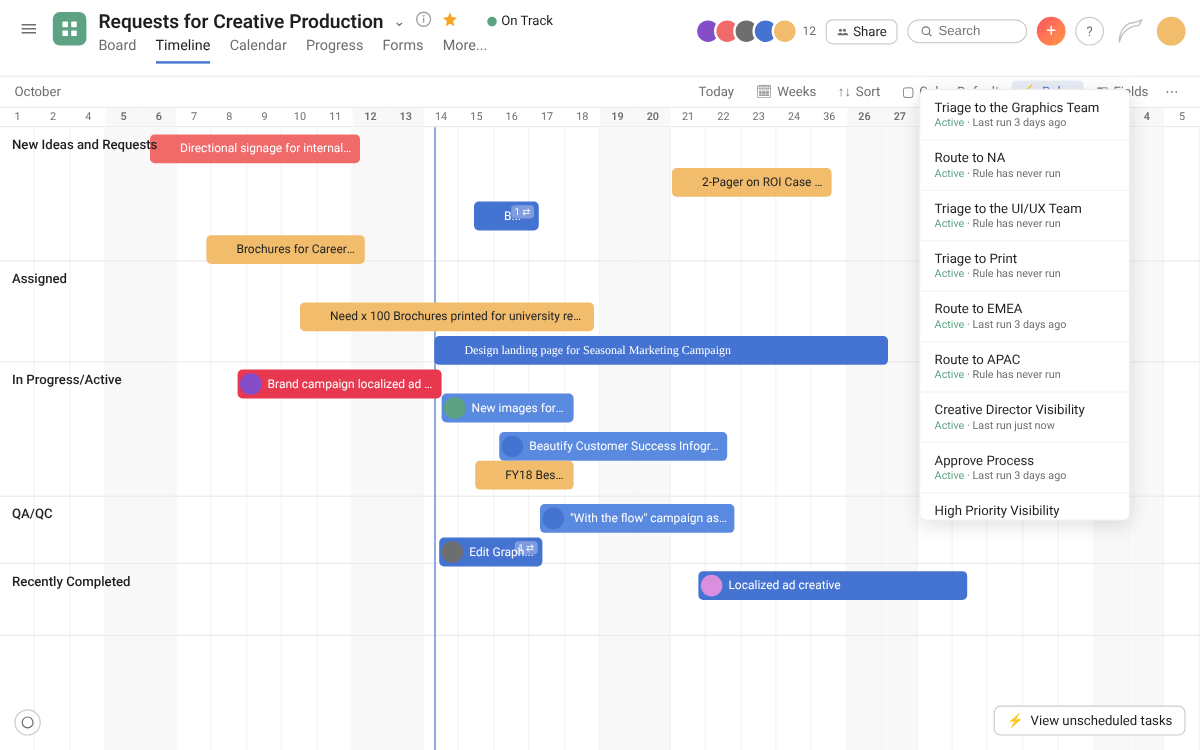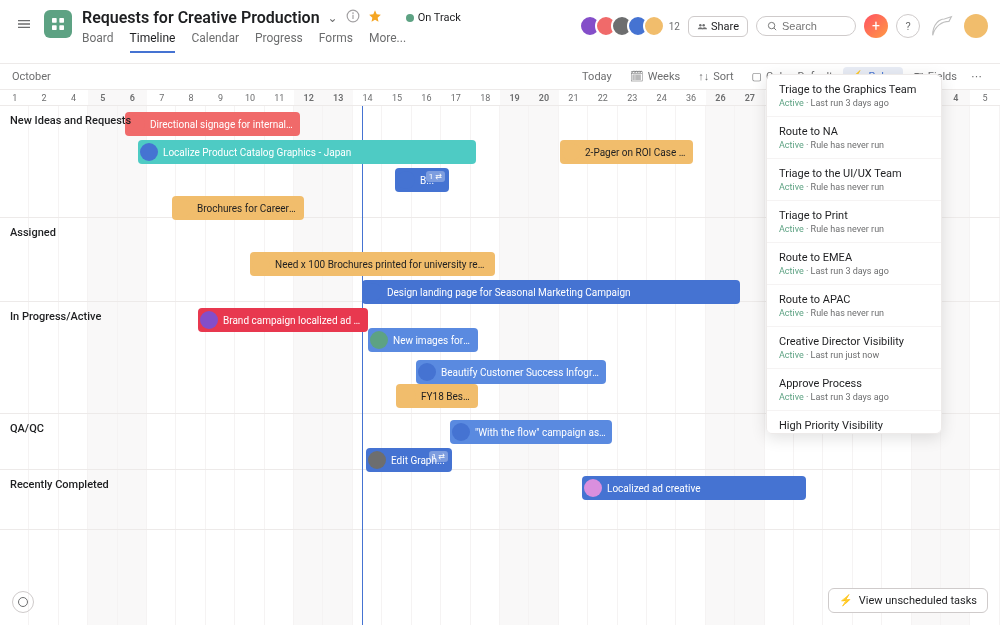--- a/index.html
+++ b/index.html
@@ -264,45 +264,41 @@
     </div>
   <div class="today-line" id="todayline" style="left: 361.765px;"></div>
 
   <div id="sections">
       <div class="section" style="height: 112px;">
         <div class="sec-label">New Ideas and Requests</div>
         <div class="bar c-pink" style="left: 125px; width: 175px; top: 6px;">
           <div class="bav av2"></div>
           <div class="btxt">Directional signage for internal events</div>
         </div>
-        <div class="bar c-teal" style="left: 138px; width: 338px; top: 34px;">
-          <div class="bav av4"></div>
-          <div class="btxt">Localize Product Catalog Graphics - Japan</div>
-        </div>
         <div class="bar c-yellow" style="left: 560px; width: 133px; top: 34px;">
           <div class="bav av5"></div>
           <div class="btxt">2-Pager on ROI Case Study</div>
         </div>
         <div class="bar c-blue" style="left: 395px; width: 54px; top: 62px;">
           <div class="bav av4"></div>
           <div class="btxt">B...</div>
           <div class="badge">1 ⇄</div>
         </div>
         <div class="bar c-yellow" style="left: 172px; width: 132px; top: 90px;">
           <div class="bav av5"></div>
           <div class="btxt">Brochures for Career Fair</div>
         </div>
       </div>
       <div class="section" style="height: 84px;">
         <div class="sec-label">Assigned</div>
         <div class="bar c-yellow" style="left: 250px; width: 245px; top: 34px;">
           <div class="bav av5"></div>
           <div class="btxt">Need x 100 Brochures printed for university recruiting</div>
         </div>
-        <div class="bar c-blue" style="left: 362px; width: 378px; top: 62px;">
+        <div class="bar c-blue" style="left: 362px; width: 378px; top: 62px; font-family: Liberation Serif, serif;">
           <div class="bav av4"></div>
           <div class="btxt">Design landing page for Seasonal Marketing Campaign</div>
         </div>
       </div>
       <div class="section" style="height: 112px;">
         <div class="sec-label">In Progress/Active</div>
         <div class="bar c-red" style="left: 198px; width: 170px; top: 6px;">
           <div class="bav av1"></div>
           <div class="btxt">Brand campaign localized ad creative</div>
         </div>

